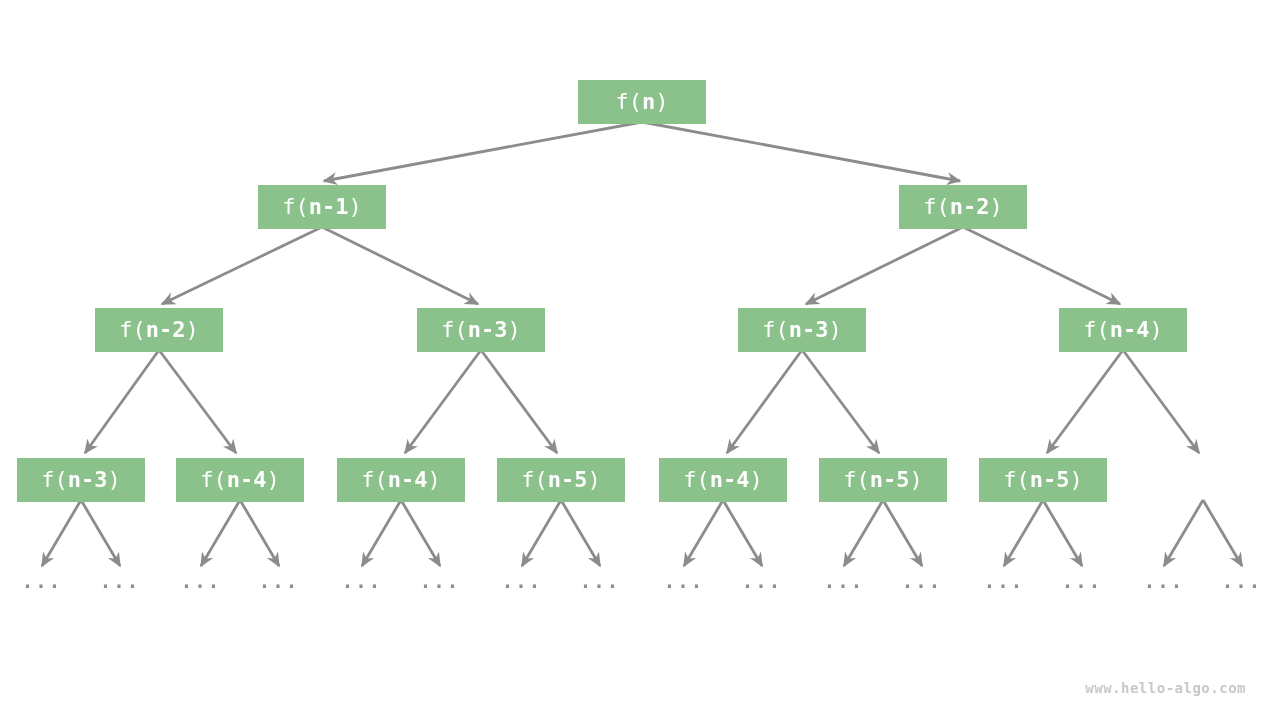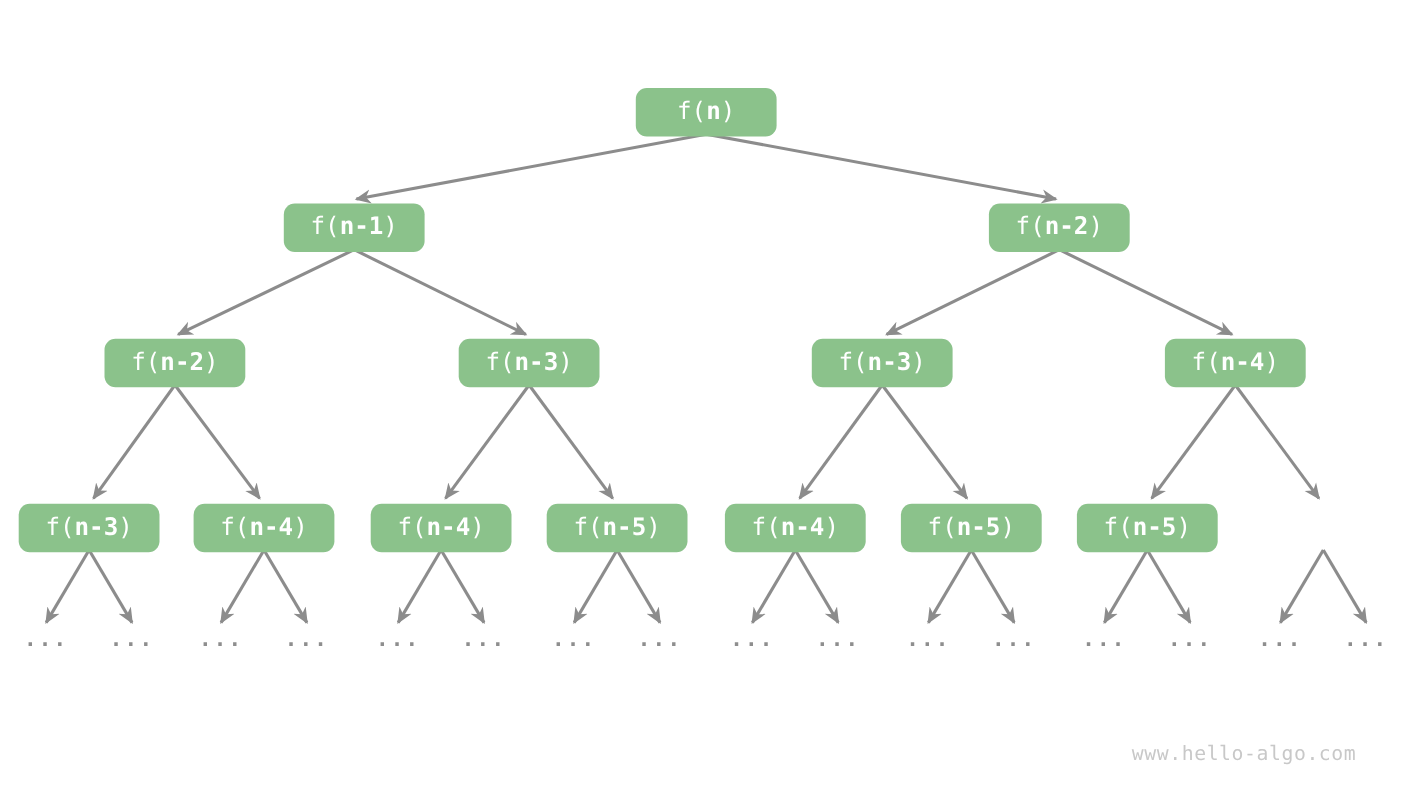--- a/index.html
+++ b/index.html
@@ -32,42 +32,43 @@
   #arrowhead path { fill: var(--edge); }
   .node {
     position: absolute;
     transform: translateX(-50%);
     width: 128px;
     height: 44px;
     line-height: 44px;
     text-align: center;
     background: var(--node-bg);
     color: var(--node-text);
-    border-radius: 10px;
+    border-radius: 0;
     font-size: 22px;
     white-space: nowrap;
   }
   .node .t { font-weight: 400; }
   .node .arg { font-weight: 700; }
   .dots {
     position: absolute;
     top: 570px;
     transform: translateX(-50%);
     color: var(--dots);
     font-size: 19px;
     font-weight: 700;
     letter-spacing: 2px;
   }
   .watermark {
     position: absolute;
-    right: 47px;
+    right: 34px;
     bottom: 24px;
     color: var(--watermark);
-    font-size: 18px;
+    font-size: 14px;
     letter-spacing: 0.5px;
+    font-weight: bold;
   }
 </style>
 </head>
 <body>
 
 <div id="canvas">
 
   <svg id="edges" width="1280" height="720" viewBox="0 0 1280 720">
     <defs>
       <marker id="arrowhead" viewBox="0 0 10 10" refX="8.5" refY="5" markerWidth="5.5" markerHeight="5.5" orient="auto-start-reverse">

